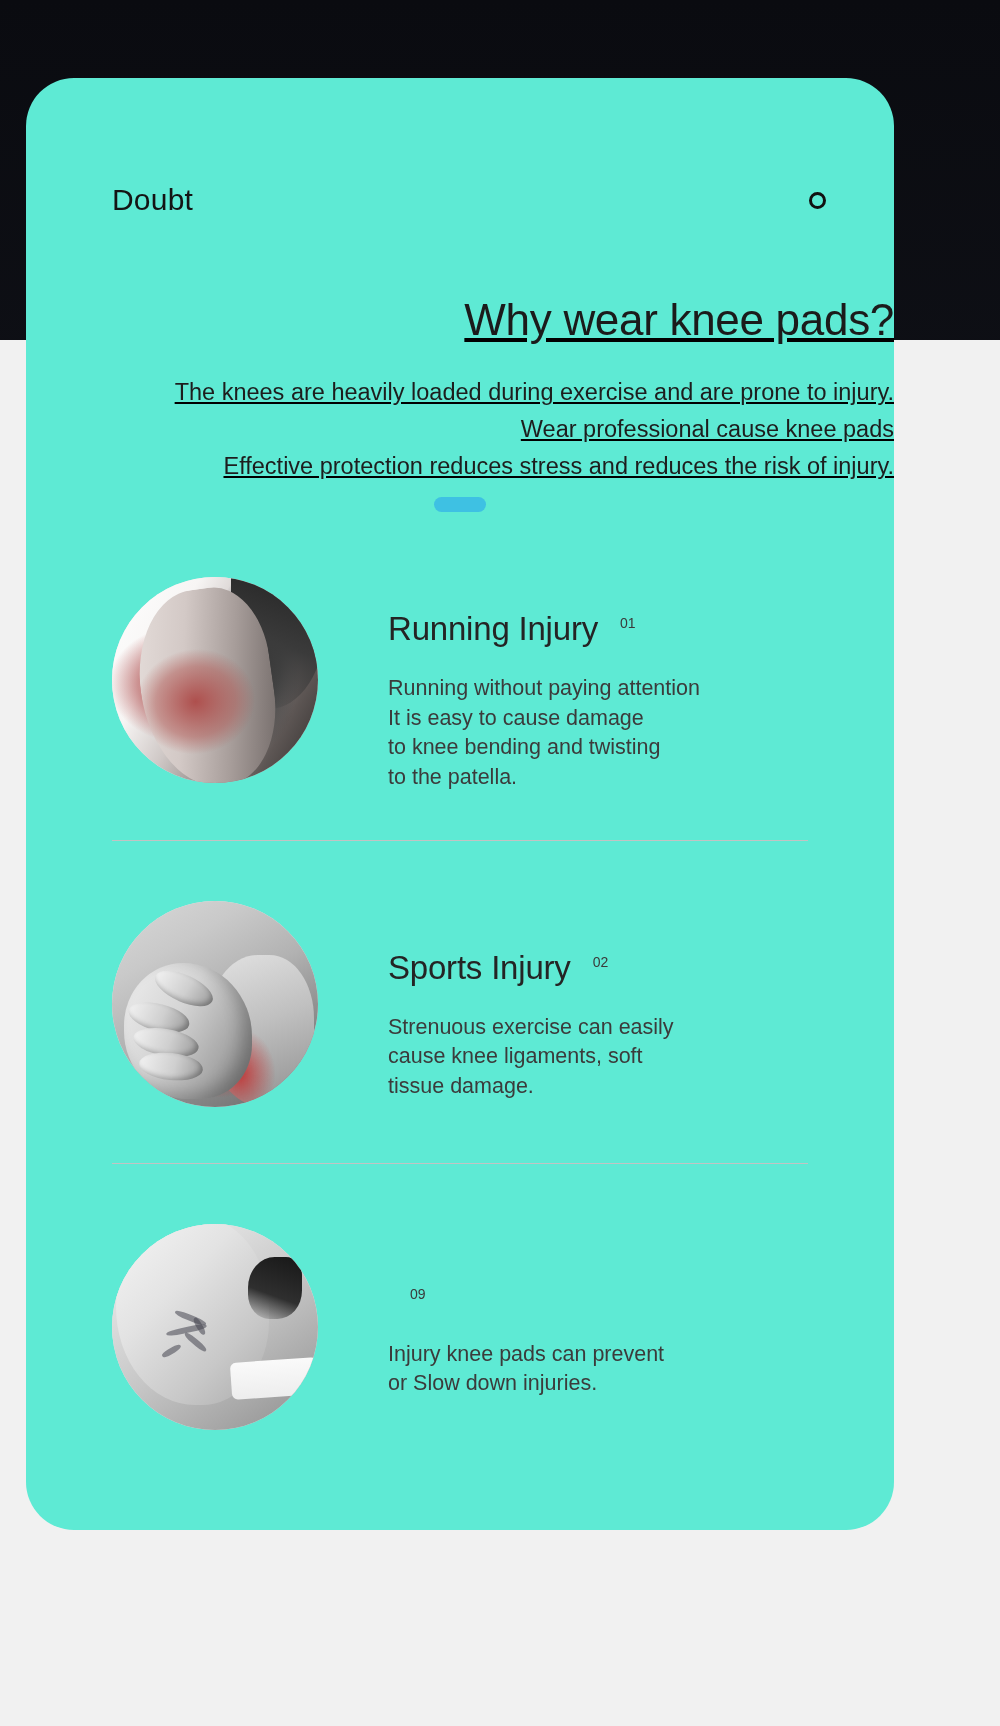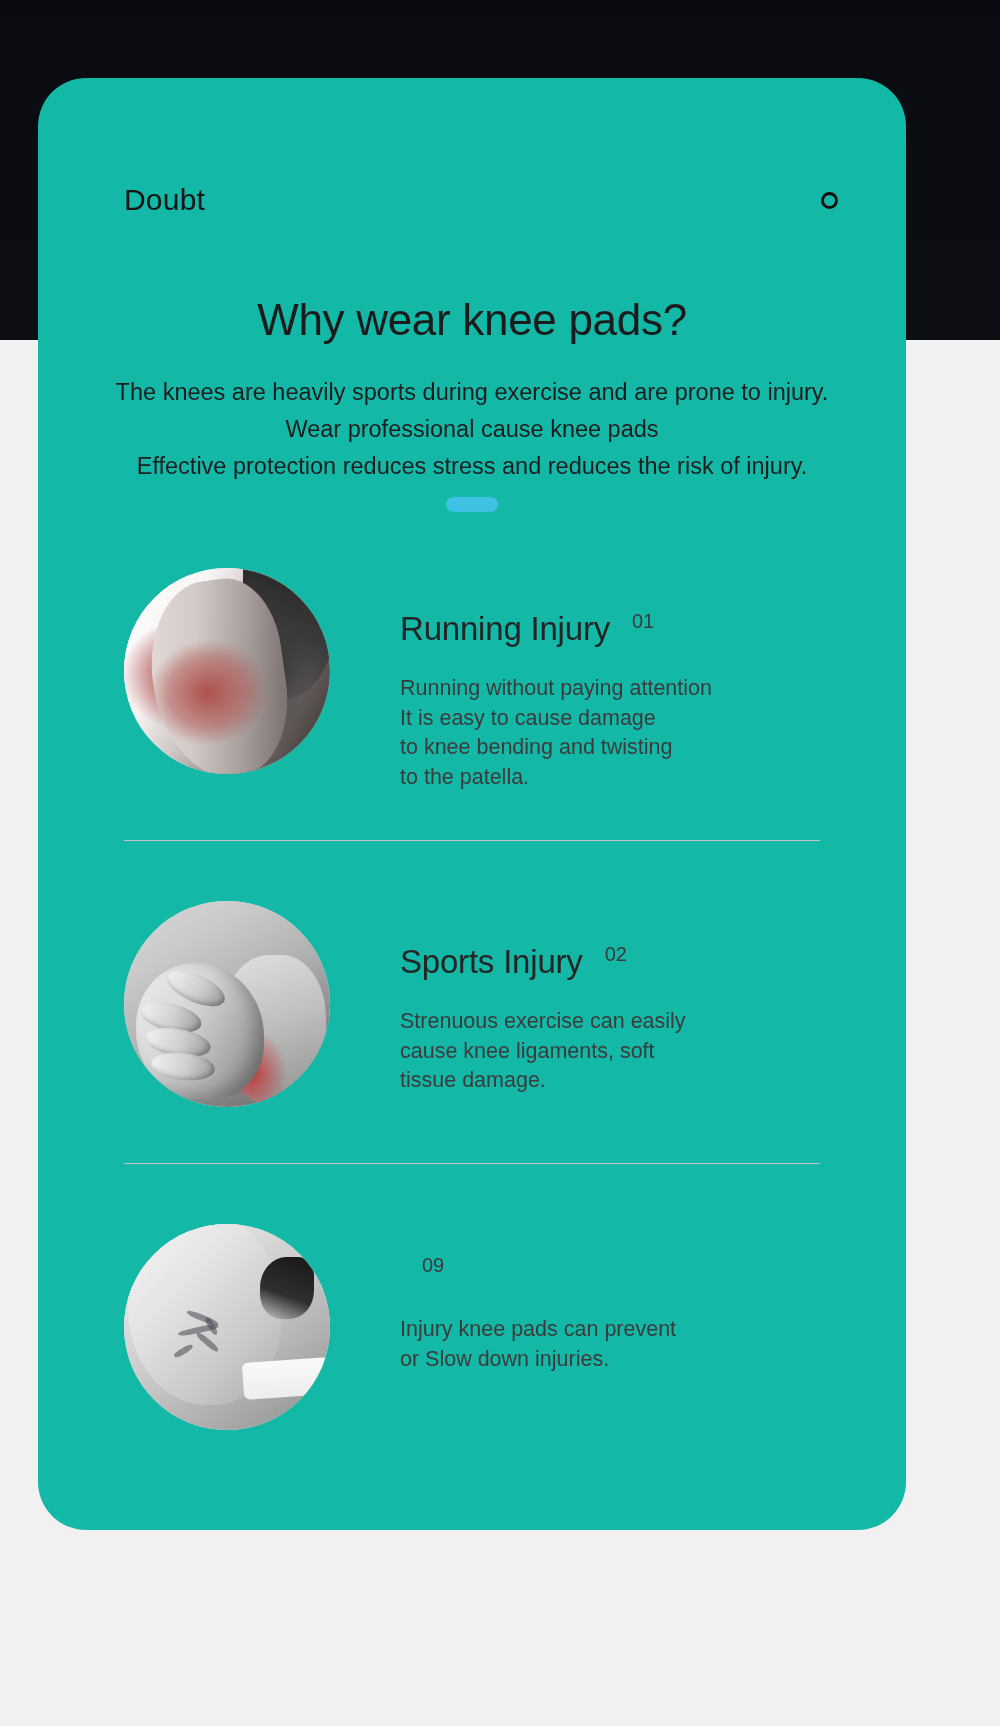--- a/index.html
+++ b/index.html
@@ -26,25 +26,25 @@
     position: absolute;
     left: 0; right: 0;
     top: 340px;
     bottom: 0;
     background: #f1f1f1;
   }
 
   
   .page-card {
     position: absolute;
-    left: 38px;
+    left: 26px;
     top: 78px;
     width: 868px;
     height: 1452px;
-    background: #14b8a6;
+    background: #5eead4;
     border-radius: 48px;
     overflow: hidden;
   }
 
   
   .topbar {
     position: absolute;
     left: 0; right: 0;
     top: 95px;
     height: 54px;
@@ -65,21 +65,22 @@
     border: 3.5px solid #111;
     border-radius: 50%;
     margin-right: 4px;
   }
 
   
   .headline-wrap {
     position: absolute;
     left: 0; right: 0;
     top: 218px;
-    text-align: center;
+    text-align: right;
+    text-decoration: underline;
   }
   .headline {
     font-size: 44px;
     font-weight: 400;
     color: #1b1b1b;
     letter-spacing: -0.3px;
     line-height: 1.1;
   }
   .sub-lines {
     margin-top: 30px;
@@ -100,21 +101,21 @@
 
   
   .feature-list {
     position: absolute;
     left: 0; right: 0;
     top: 490px;
   }
 
   .feature-row {
     display: flex;
-    align-items: flex-start;
+    align-items: center;
     padding-left: 86px;
     padding-right: 60px;
   }
 
   .thumb {
     width: 206px;
     height: 206px;
     border-radius: 50%;
     flex: 0 0 206px;
     overflow: hidden;
@@ -231,21 +232,21 @@
     align-items: baseline;
   }
   .feature-title {
     font-size: 33px;
     font-weight: 400;
     color: #242424;
     letter-spacing: -0.2px;
     white-space: nowrap;
   }
   .feature-num {
-    font-size: 20px;
+    font-size: 14px;
     color: #3a3a3a;
     margin-left: 22px;
     position: relative;
     top: -12px;
     white-space: nowrap;
   }
   .feature-desc {
     margin-top: 26px;
     font-size: 21.5px;
     line-height: 29.5px;
@@ -274,21 +275,21 @@
 
   <div class="topbar">
     <div class="topbar-title">Doubt</div>
     <div class="topbar-spacer"></div>
     <div class="ring-icon"></div>
   </div>
 
   <div class="headline-wrap">
     <div class="headline">Why wear knee pads?</div>
     <div class="sub-lines">
-      <div class="sub-line">The knees are heavily sports during exercise and are prone to injury.</div>
+      <div class="sub-line">The knees are heavily loaded during exercise and are prone to injury.</div>
       <div class="sub-line">Wear professional cause knee pads</div>
       <div class="sub-line">Effective protection reduces stress and reduces the risk of injury.</div>
     </div>
     <div class="accent-pill"></div>
   </div>
 
   <div class="feature-list">
 
     <div class="feature-row">
       <div class="thumb thumb-1">

